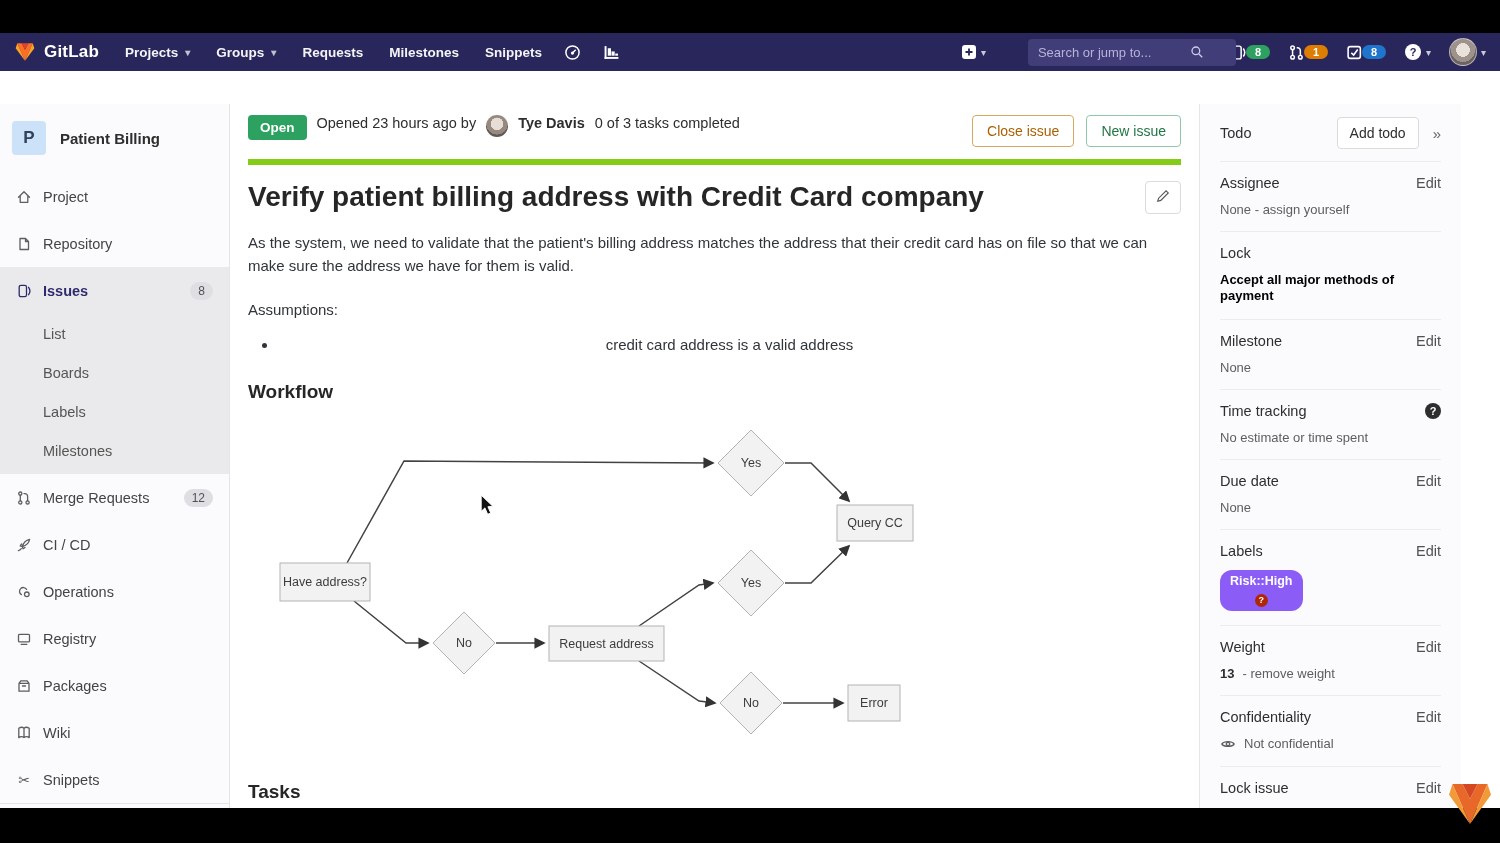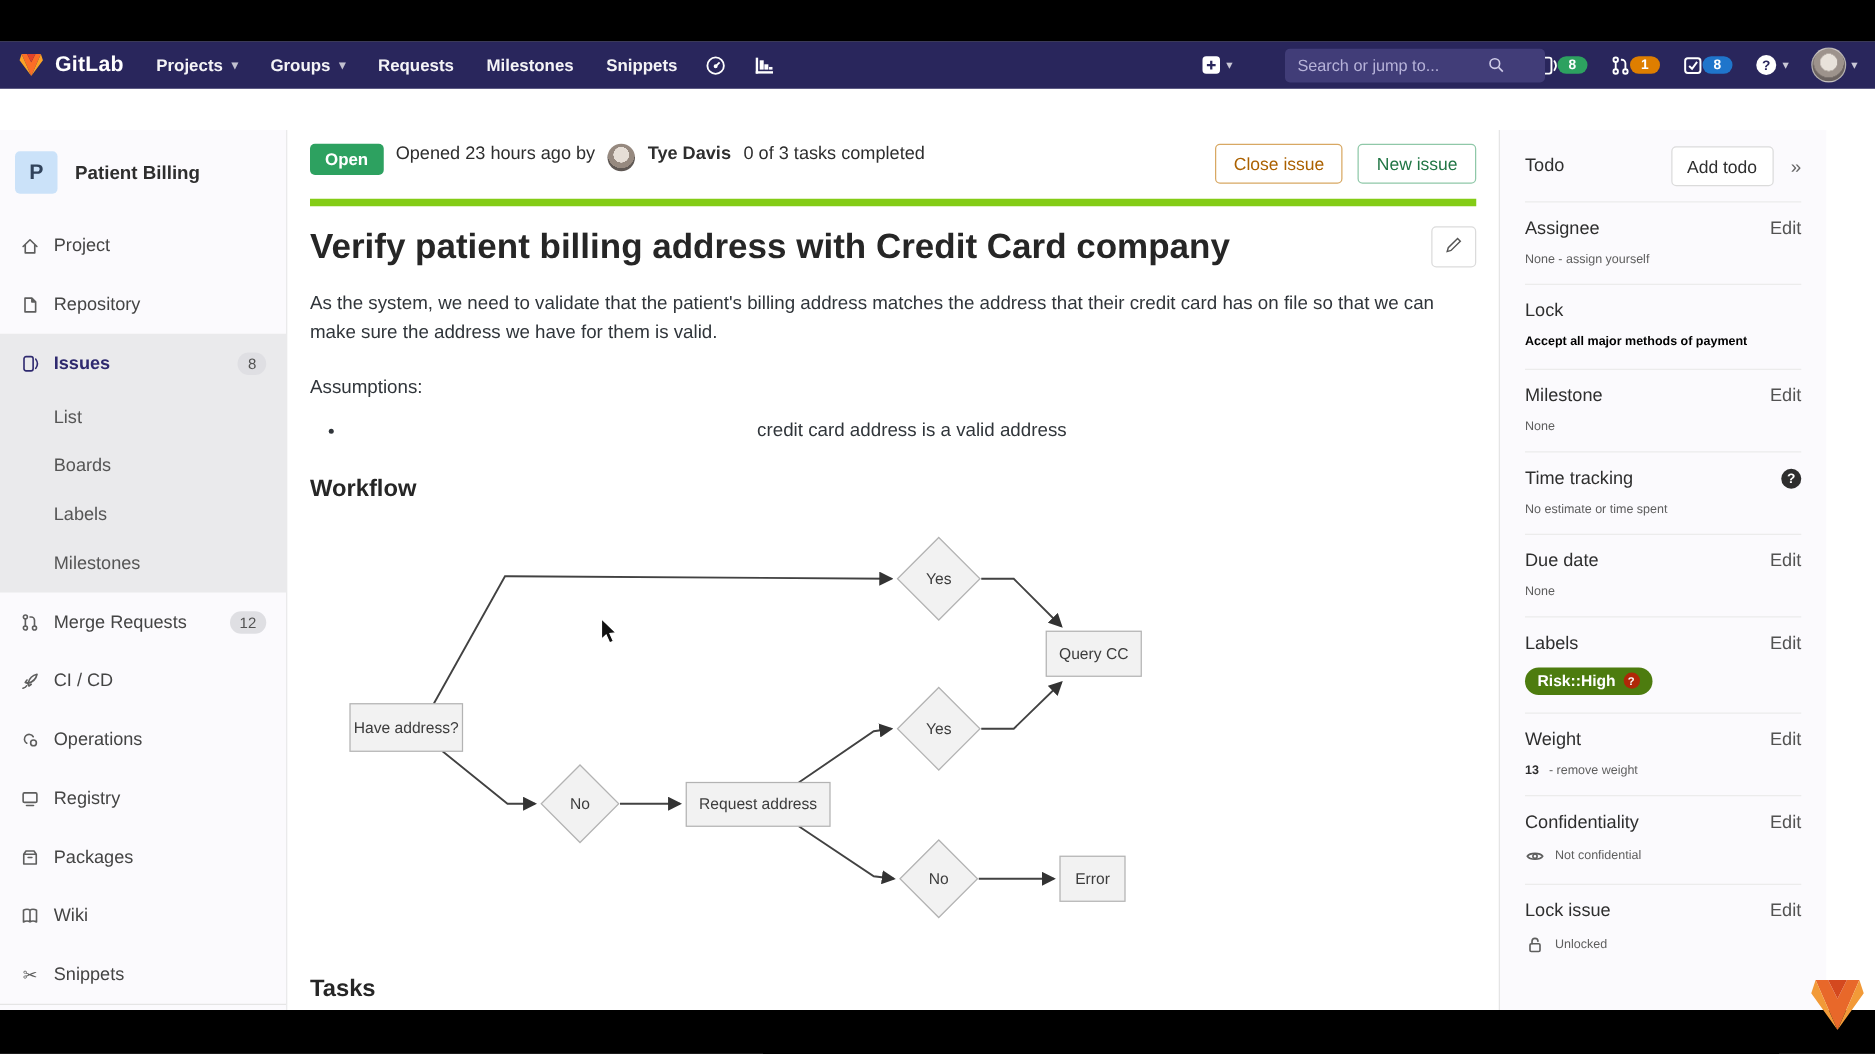--- a/index.html
+++ b/index.html
@@ -86,25 +86,25 @@
 
   
   .aside{position:absolute;top:71px;left:1199px;width:262px;height:737px;background:#fbfafd;border-left:1px solid #e5e5e5;box-sizing:border-box;padding:0 20px;overflow:hidden;}
   .rs-head-row{display:flex;align-items:center;padding:13px 0 12px;}
   .rs-todo-label{font-size:14.5px;color:#2e2e2e;}
   .add-todo{margin-left:auto;border:1px solid #dbdbdb;border-radius:4px;background:#fff;font-size:14px;color:#2e2e2e;padding:7px 12px;cursor:pointer;font-family:"Liberation Sans",sans-serif;}
   .rs-collapse{margin-left:14px;color:#666;font-size:15px;cursor:pointer;}
   .rs-section{padding:13px 0 14px;border-top:1px solid #ececec;}
   .rs-label-row{display:flex;justify-content:space-between;align-items:center;font-size:14.5px;color:#2e2e2e;}
   .rs-edit{color:#525252;cursor:pointer;text-decoration:none;font-size:14.5px;}
-  .rs-value{margin-top:11px;font-size:10px;color:#5e5e5e;display:flex;align-items:center;gap:8px;}
+  .rs-value{margin-top:11px;font-size:13px;color:#5e5e5e;display:flex;align-items:center;gap:8px;}
   .rs-value.bold{color:#000000;font-weight:700;max-width:215px;line-height:1.25;}
   .rs-strong{color:#2e2e2e;font-weight:700;}
   .help-dot{width:16px;height:16px;border-radius:50%;background:#2e2e2e;color:#fff;font-size:11px;font-weight:700;display:flex;align-items:center;justify-content:center;cursor:pointer;}
-  .label-pill{display:inline-flex;align-items:center;gap:6px;background:#4d7c0f;color:#fff;font-size:12.5px;font-weight:700;border-radius:12px;padding:4px 10px;margin-top:11px;cursor:pointer;}
+  .label-pill{display:inline-flex;align-items:center;gap:6px;background:#8b5cf6;color:#fff;font-size:12.5px;font-weight:700;border-radius:12px;padding:4px 10px;margin-top:11px;cursor:pointer;flex-direction:column;}
   .label-pill .q{width:13px;height:13px;border-radius:50%;background:#b02708;display:flex;align-items:center;justify-content:center;font-size:9px;}
 
   .watermark{position:absolute;left:1445px;top:781px;z-index:70;}
 </style>
 </head>
 <body>
 
 <div class="letterbox top"></div>
 <div class="letterbox bottom"></div>
 

